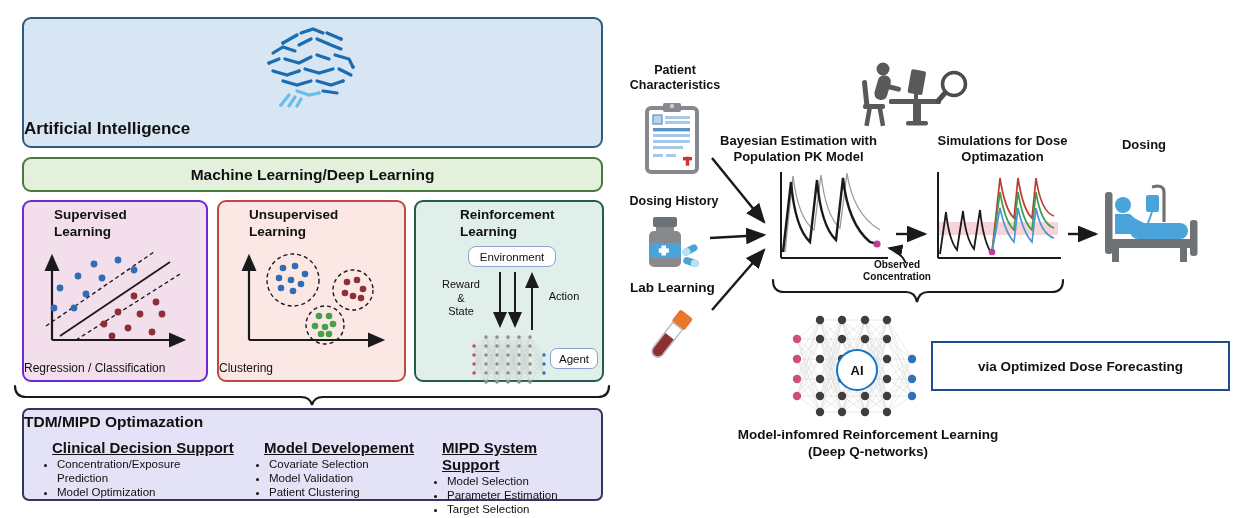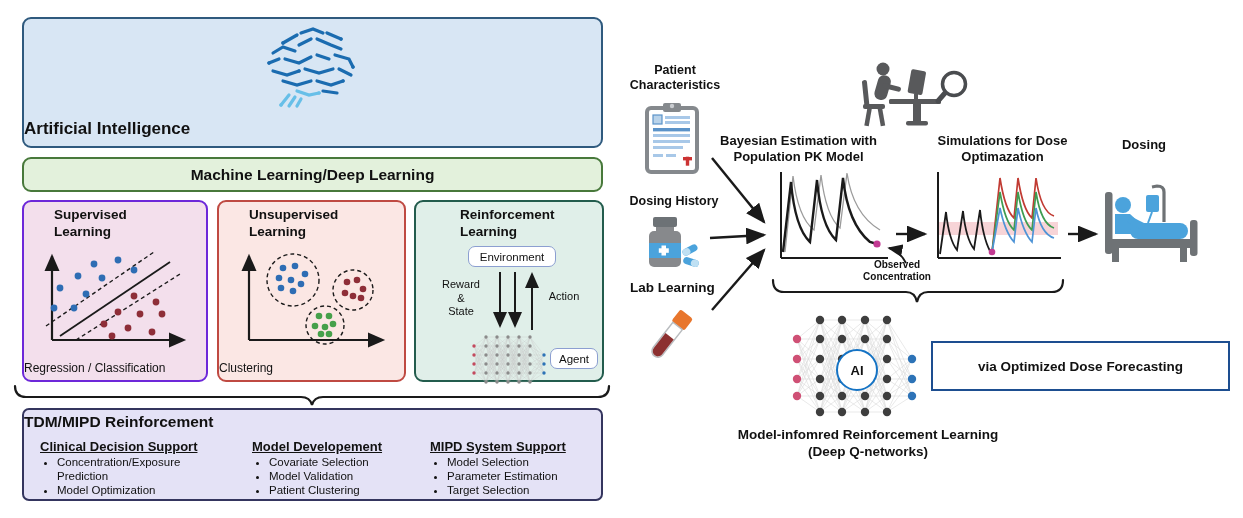--- a/index.html
+++ b/index.html
@@ -20,21 +20,21 @@
   #rl-box{left:414px;width:190px;background:#e0efe9;border:2px solid #235c4d;}
   .learn-title{left:0;right:0;top:5px;font-size:13.5px;line-height:16.5px;font-weight:700;}
   .learn-caption{left:0;right:0;bottom:5px;font-size:12px;}
   .pill{position:absolute;background:#fff;border:1.5px solid #8c9fd1;border-radius:7px;
         display:flex;align-items:center;justify-content:center;font-size:11.5px;box-sizing:border-box;}
   #rl-reward{left:16px;top:76px;width:58px;font-size:11px;line-height:13.5px;white-space:pre-line;text-align:center;}
   #rl-action{left:122px;top:88px;width:52px;font-size:11px;text-align:center;}
   #tdm-box{left:22px;top:408px;width:581px;height:93px;background:#e4e2f6;border:2px solid #34355e;border-radius:7px;}
   #tdm-title{left:0;right:0;top:3px;font-size:15.5px;}
   .tdm-col{position:absolute;top:29px;}
-  .tdm-head{font-size:13px;font-weight:700;text-decoration:underline;}
+  .tdm-head{font-size:15px;font-weight:700;text-decoration:underline;margin-left:12px;}
   .tdm-col ul{margin:2px 0 0 0;padding-left:17px;}
   .tdm-col li{font-size:11.5px;line-height:13.8px;}
   
   .in-label{font-weight:700;font-size:12.5px;line-height:15px;text-align:center;}
   .chart-title{font-weight:700;font-size:13px;line-height:16px;text-align:center;}
   #obs-label{left:845px;top:259px;width:104px;font-weight:700;font-size:10px;line-height:11.5px;text-align:center;}
   #ai-circle{left:836px;top:349px;width:38px;height:38px;border:2.5px solid #1573c4;border-radius:50%;
              background:#fff;display:flex;align-items:center;justify-content:center;
              font-weight:700;font-size:13px;}
   .rl-caption{left:718px;width:300px;font-weight:700;font-size:13.5px;text-align:center;}
@@ -168,21 +168,21 @@
           <circle cx="102" cy="78" r="3.3"></circle>
           <circle cx="90" cy="88" r="3.3"></circle>
         <circle cx="98" cy="88" r="3.3"></circle>
       </g>
     </svg>
     <div class="abs ctr learn-caption">Clustering</div>
   </div>
 
   <div id="rl-box" class="panel learn-box">
     <div class="abs ctr learn-title" style="padding:0 44px;">Reinforcement Learning</div>
-    <div class="pill" style="left:52px;top:44px;width:88px;height:21px;">
+    <div class="pill" style="left:52px;top:44px;width:88px;height:21px;border-radius:8px;">
       <span>Environment</span>
     </div>
     <svg class="abs overlay" style="left:0;top:0;" width="190" height="182" viewBox="0 0 190 182">
       <line x1="84" y1="70" x2="84" y2="124" stroke="#1a1a1a" stroke-width="2" marker-end="url(#bk)"></line>
       <line x1="99" y1="70" x2="99" y2="124" stroke="#1a1a1a" stroke-width="2" marker-end="url(#bk)"></line>
       <line x1="116" y1="128" x2="116" y2="72" stroke="#1a1a1a" stroke-width="2" marker-end="url(#bk)"></line>
     </svg>
     <div class="abs" id="rl-reward">Reward
 &amp;
 State</div>
@@ -411,21 +411,21 @@
         <circle cx="76" cy="23" r="1.7" fill="#2d73b7"></circle>
         <circle cx="76" cy="32" r="1.7" fill="#2d73b7"></circle>
         <circle cx="76" cy="41" r="1.7" fill="#2d73b7"></circle>
       </svg>
     <div class="pill" style="left:134px;top:146px;width:48px;height:21px;">
       <span>Agent</span>
     </div>
   </div>
 
   <div id="tdm-box" class="panel">
-    <div id="tdm-title" class="abs ctr bold">TDM/MIPD Reinforcement</div>
+    <div id="tdm-title" class="abs ctr bold">TDM/MIPD Optimazation</div>
     <div class="tdm-col" style="left:16px;width:200px;">
       <div class="tdm-head">Clinical Decision Support</div>
       <ul>
         <li style="width:150px;">Concentration/Exposure Prediction</li>
         <li>Model Optimization</li>
       </ul>
     </div>
     <div class="tdm-col" style="left:228px;width:170px;">
       <div class="tdm-head">Model Developement</div>
       <ul>

